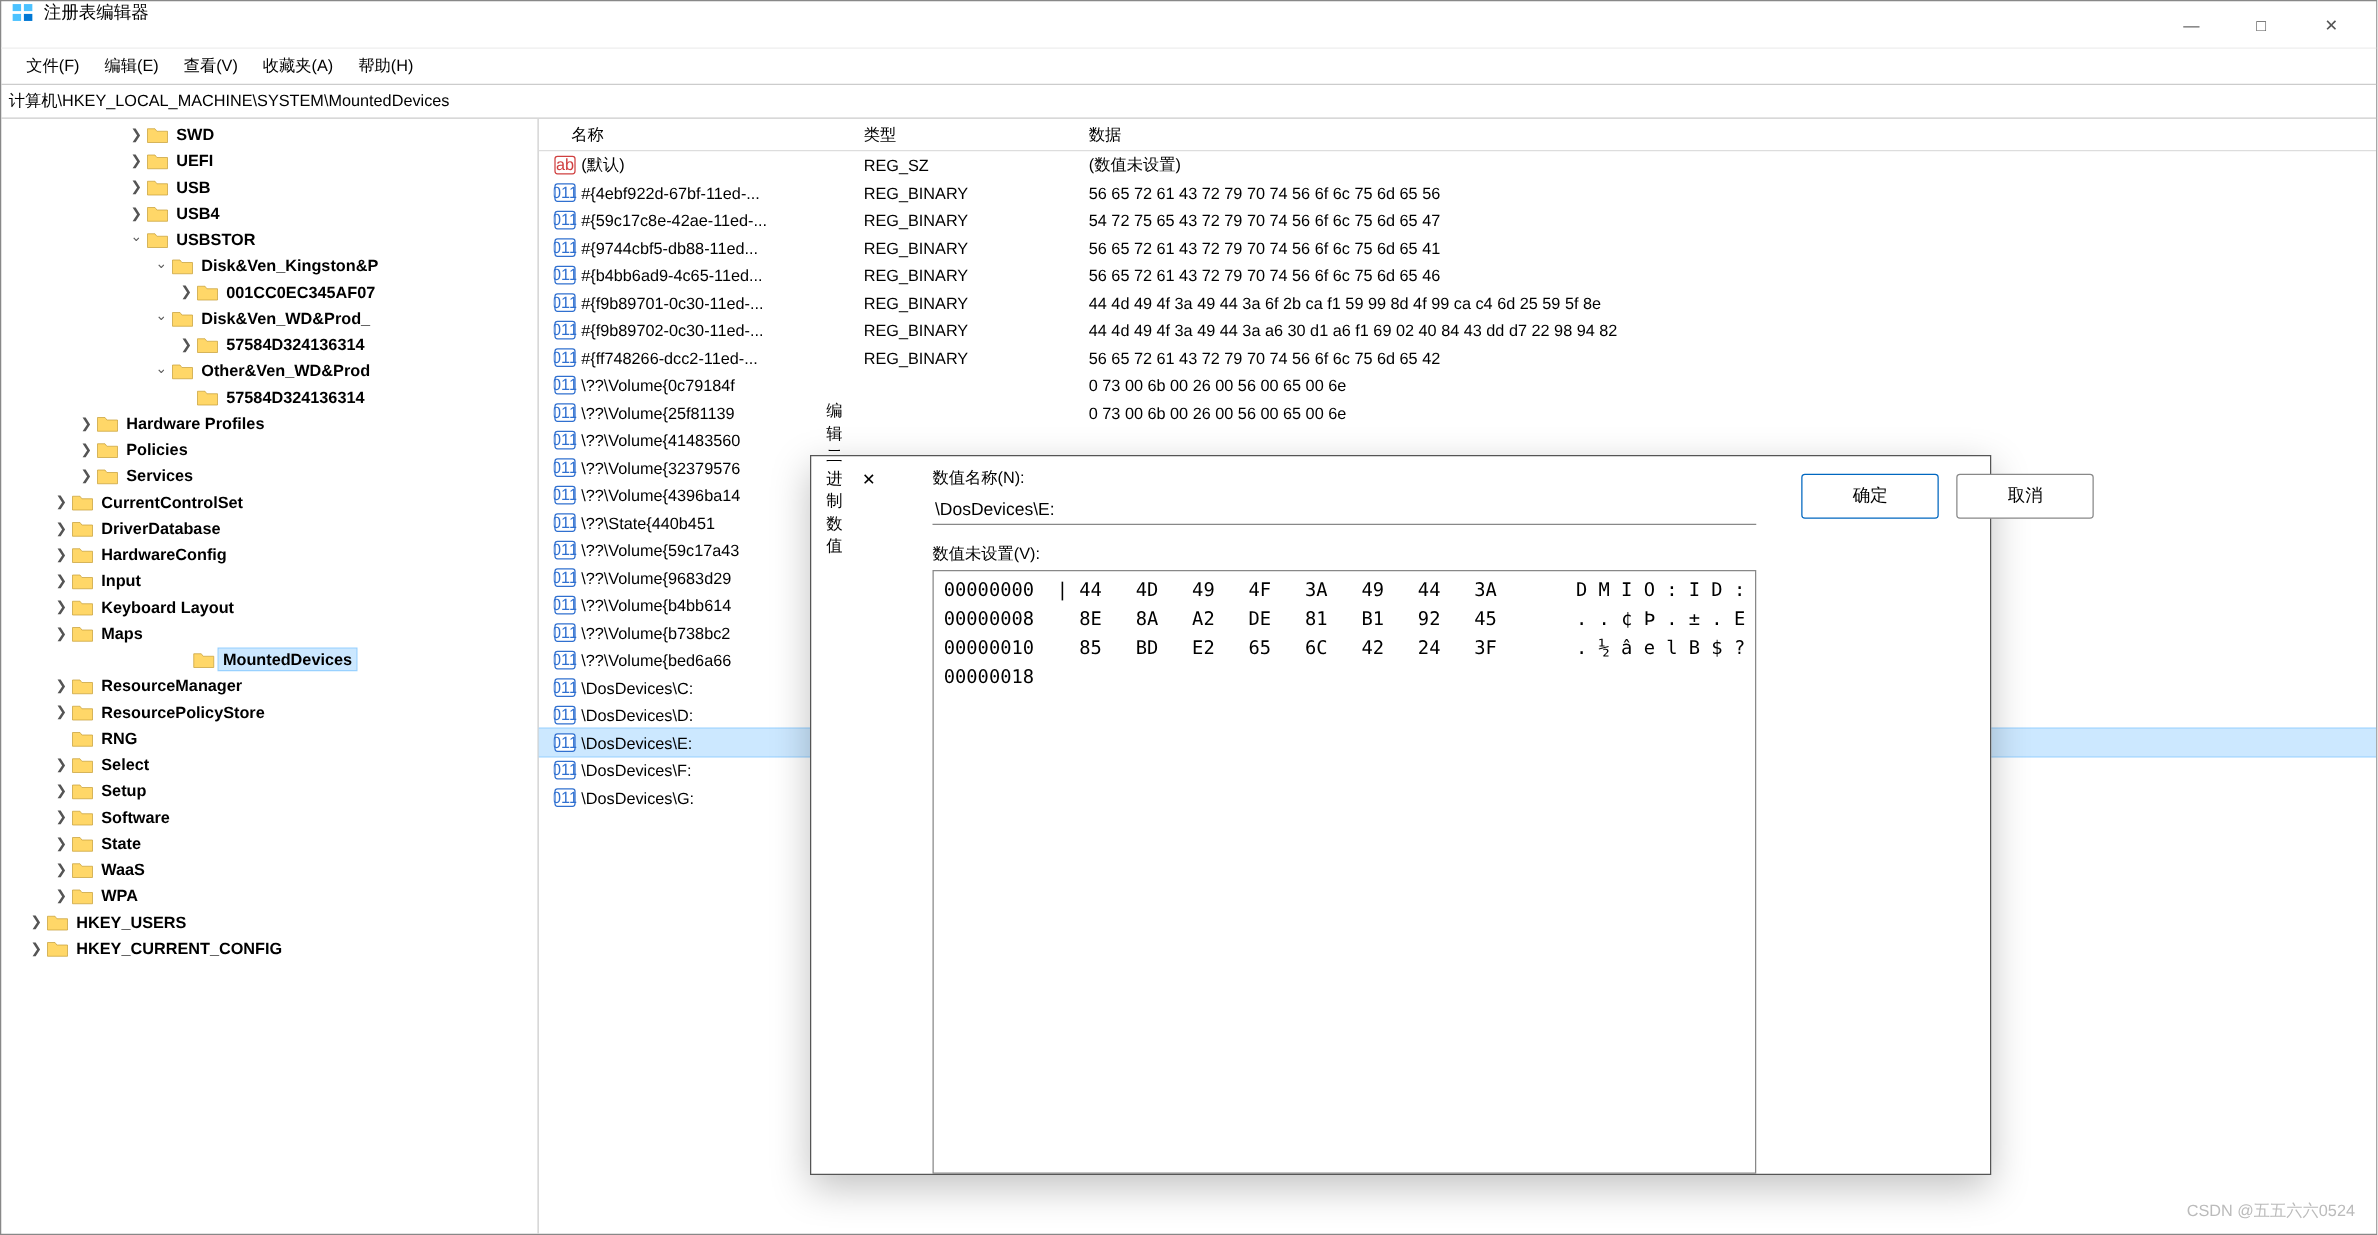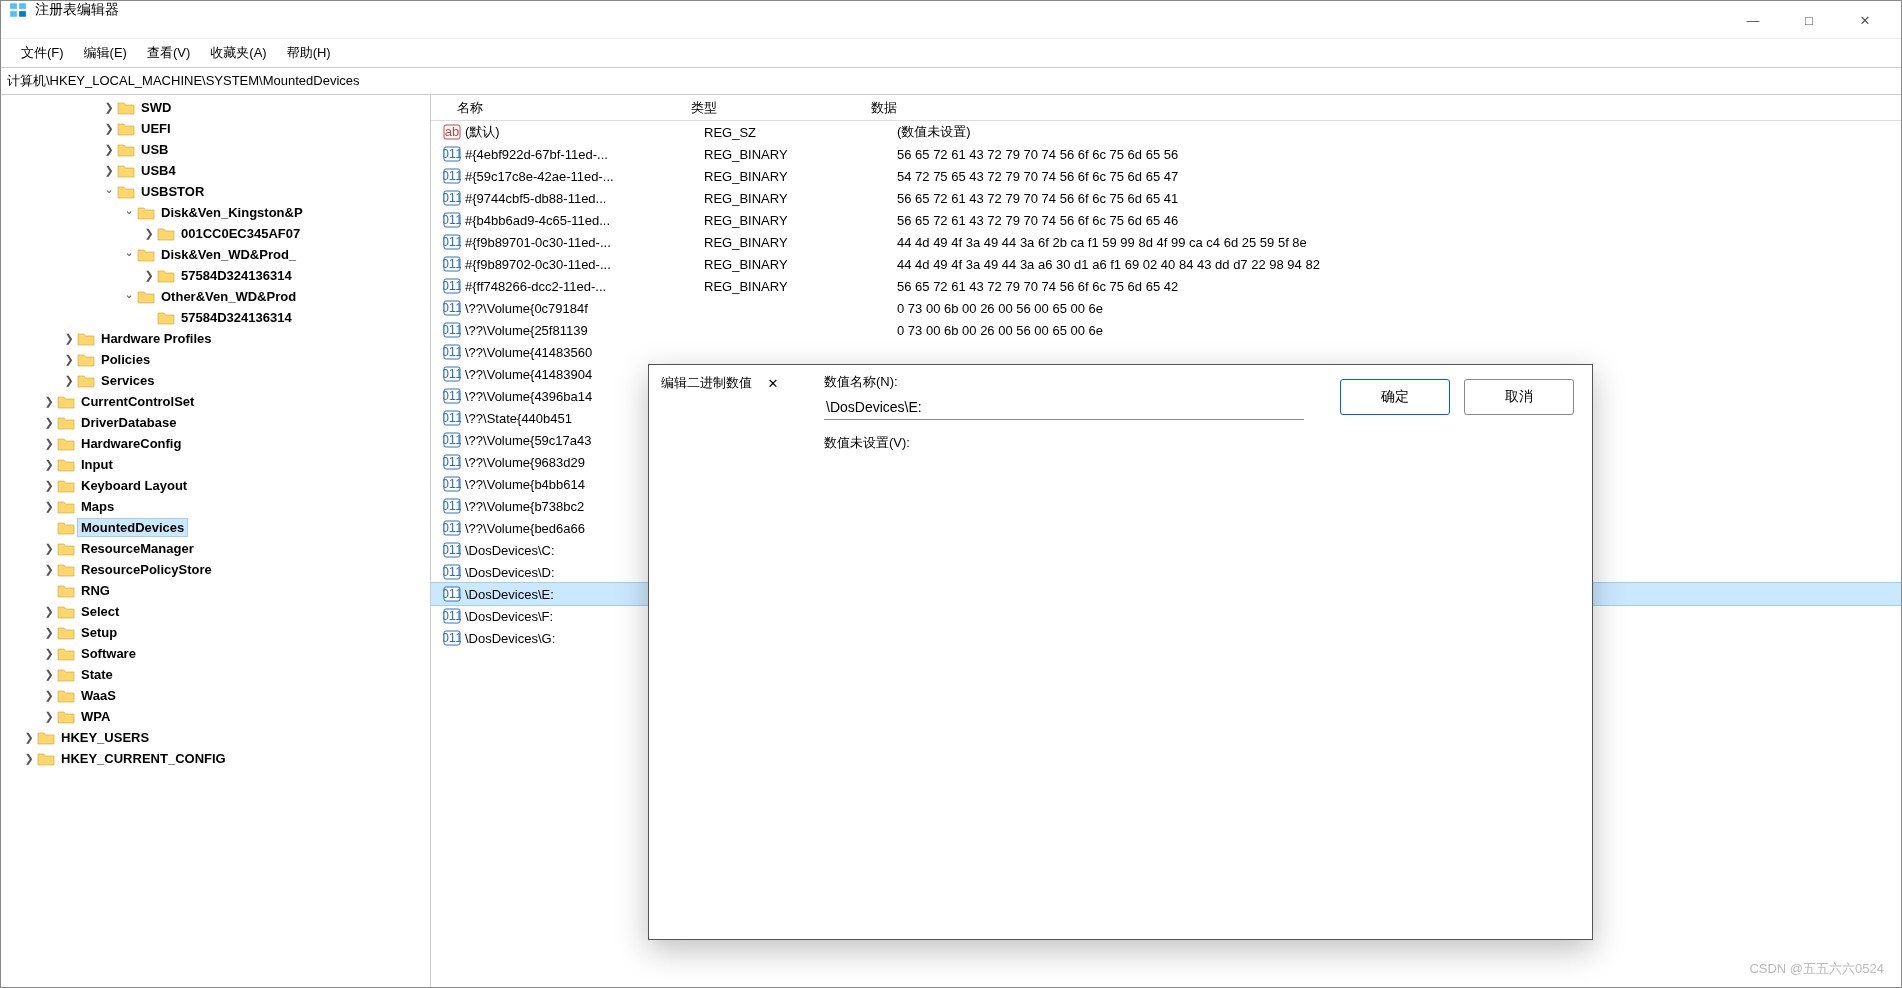--- a/index.html
+++ b/index.html
@@ -20,21 +20,21 @@
 .tree-row { height:21px; display:flex; align-items:center; cursor:pointer; padding-right:8px; }
 .tree-row.selected .label-text { background:#cce8ff; outline:1px solid #99d1ff; }
 .expander { width:16px; text-align:center; color:#555; font-size:11px; user-select:none; }
 .folder-icon { width:18px; height:16px; margin-right:3px; display:inline-flex; }
 .folder-icon svg { width:18px; height:16px; }
 .label-text { padding:1px 3px;font-weight:bold; }
 .list-pane { flex:1; overflow:auto; position:relative; }
 .list-header { position:sticky; top:0; background:#fff; display:flex; height:26px; align-items:center; border-bottom:1px solid #ddd; }
 .list-header .col { padding:4px 8px; font-size:13px; color:#000; }
 .list-body { }
-.list-row { height:22px; display:flex; align-items:center; cursor:pointer;gap:13px; }
+.list-row { height:22px; display:flex; align-items:center; cursor:pointer; }
 .list-row.selected { background:#cce8ff; outline:1px solid #99d1ff; }
 .list-row .cell { padding:2px 8px; white-space:nowrap; overflow:hidden; text-overflow:ellipsis; }
 .val-icon { width:18px; height:18px; margin-left:4px; display:inline-flex; align-items:center; justify-content:center; flex-shrink:0; }
 .col-name { width:252px; display:flex; align-items:center; }
 .col-type { width:180px; }
 .col-data { flex:1; }
 .dialog { position:absolute; left:648px; top:364px; width:945px; height:576px; background:#fff; border:1px solid #555; box-shadow:0 10px 30px rgba(0,0,0,0.25); display:flex; flex-direction:row; z-index:10; }
 .dlg-title { height:36px; display:flex; align-items:center; padding:0 12px; font-size:14px; }
 .dlg-title .t { flex:1; }
 .dlg-close { width:42px; height:36px; display:flex; align-items:center; justify-content:center; cursor:pointer; }
@@ -260,21 +260,21 @@
           </div>
           <div class="tree-row" style="padding-left: 40px;">
             <span class="expander">❯</span>
             <span class="folder-icon">
               <svg viewBox="0 0 18 16">
                 <path d="M1 3 h6 l1.5 2 H17 v9 H1 Z" fill="#ffd768" stroke="#c8a23c" stroke-width="0.6"></path>
               </svg>
             </span>
             <span class="label-text">Maps</span>
           </div>
-          <div class="tree-row selected" style="padding-left: 40px;">
+          <div class="tree-row selected" style=" justify-content: center;">
             <span class="expander"></span>
             <span class="folder-icon">
               <svg viewBox="0 0 18 16">
                 <path d="M1 3 h6 l1.5 2 H17 v9 H1 Z" fill="#ffd768" stroke="#c8a23c" stroke-width="0.6"></path>
               </svg>
             </span>
             <span class="label-text">MountedDevices</span>
           </div>
           <div class="tree-row" style="padding-left: 40px;">
             <span class="expander">❯</span>
@@ -528,21 +528,21 @@
             <div class="cell col-data"></div>
           </div>
           <div class="list-row">
             <div class="cell col-name">
               <span class="val-icon">
                 <svg viewBox="0 0 18 18">
                   <rect x="1" y="2" width="16" height="14" rx="2" fill="#fff" stroke="#3070d0"></rect>
                   <text x="9" y="13" text-anchor="middle" font-size="7" fill="#3070d0" font-family="Consolas">011</text>
                 </svg>
               </span>
-              <span style="margin-left: 4px;">\??\Volume{41483904</span>
+              <span style="margin-left: 4px;">\??\Volume{32379576</span>
             </div>
             <div class="cell col-type"></div>
             <div class="cell col-data"></div>
           </div>
           <div class="list-row">
             <div class="cell col-name">
               <span class="val-icon">
                 <svg viewBox="0 0 18 18">
                   <rect x="1" y="2" width="16" height="14" rx="2" fill="#fff" stroke="#3070d0"></rect>
                   <text x="9" y="13" text-anchor="middle" font-size="7" fill="#3070d0" font-family="Consolas">011</text>
@@ -704,20 +704,24 @@
 
 <div class="dialog">
   <div class="dlg-title">
     <span class="t">编辑二进制数值</span>
     <div class="dlg-close">✕</div>
   </div>
   <div class="dlg-body">
     <div class="dlg-label">数值名称(N):</div>
     <input class="dlg-input" readonly="" value="\DosDevices\E:" style="">
     <div class="dlg-label">数值未设置(V):</div>
+    <div class="hex-box">00000000  | 44   4D   49   4F   3A   49   44   3A       D M I O : I D :
+00000008    8E   8A   A2   DE   81   B1   92   45       . . ¢ Þ . ± . E
+00000010    85   BD   E2   65   6C   42   24   3F       . ½ â e l B $ ?
+00000018</div>
   </div>
   <div class="dlg-buttons">
     <div class="dlg-btn primary">确定</div>
     <div class="dlg-btn">取消</div>
   </div>
 </div>
 
 <div class="watermark">CSDN @五五六六0524</div>
 
 </body></html>

